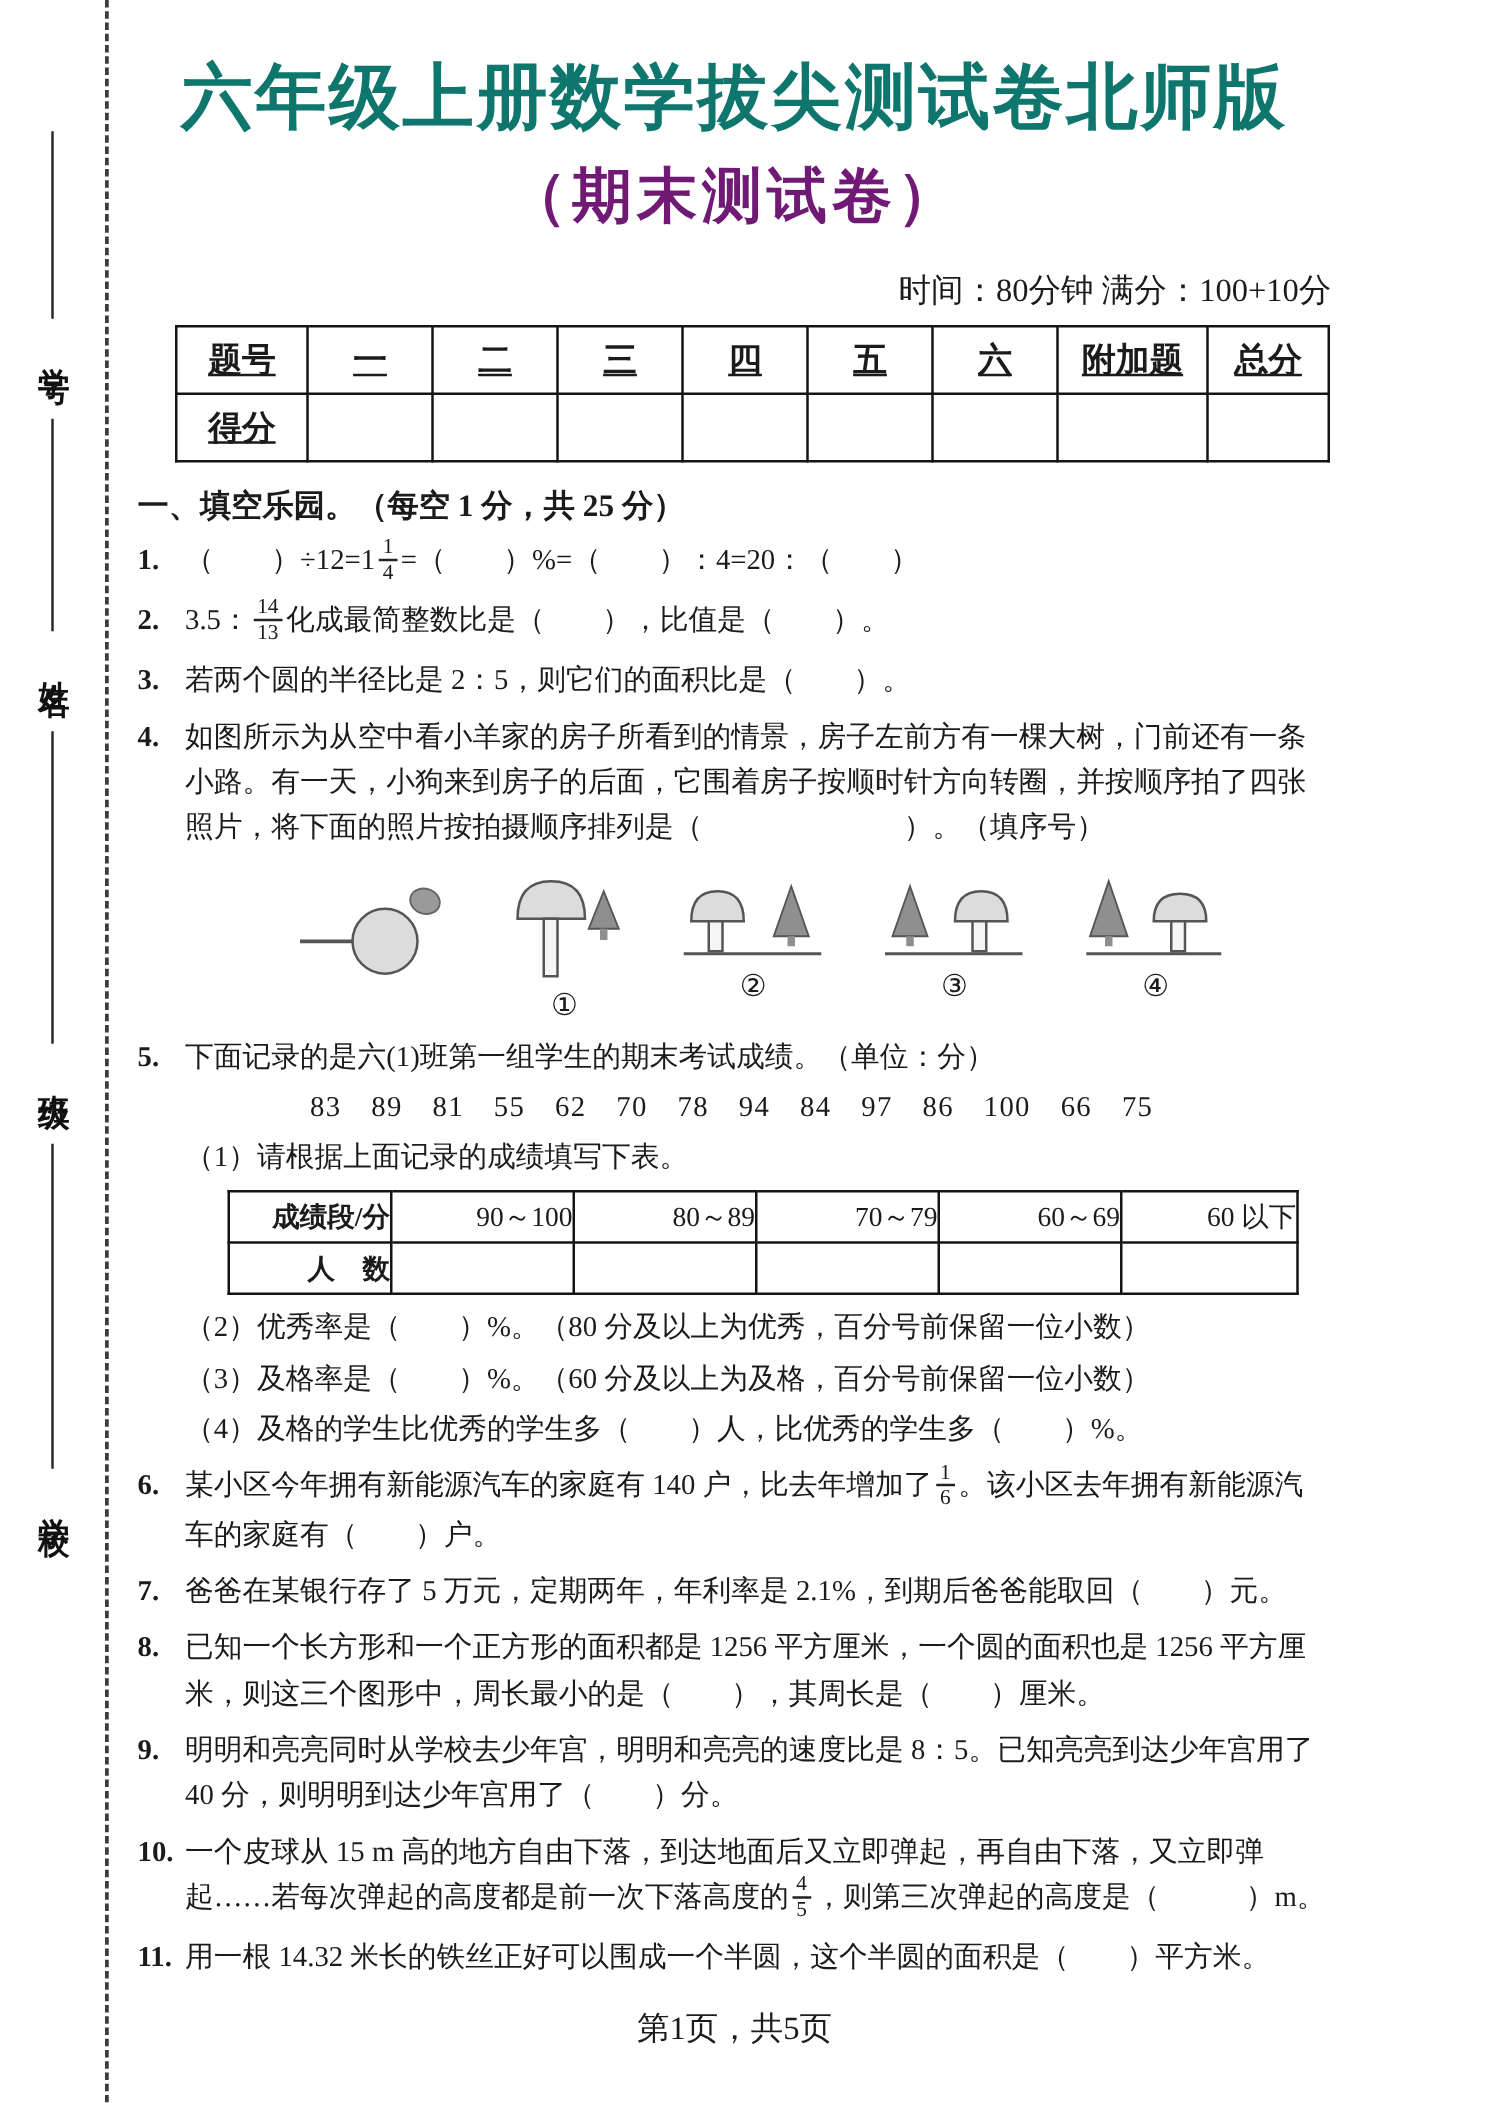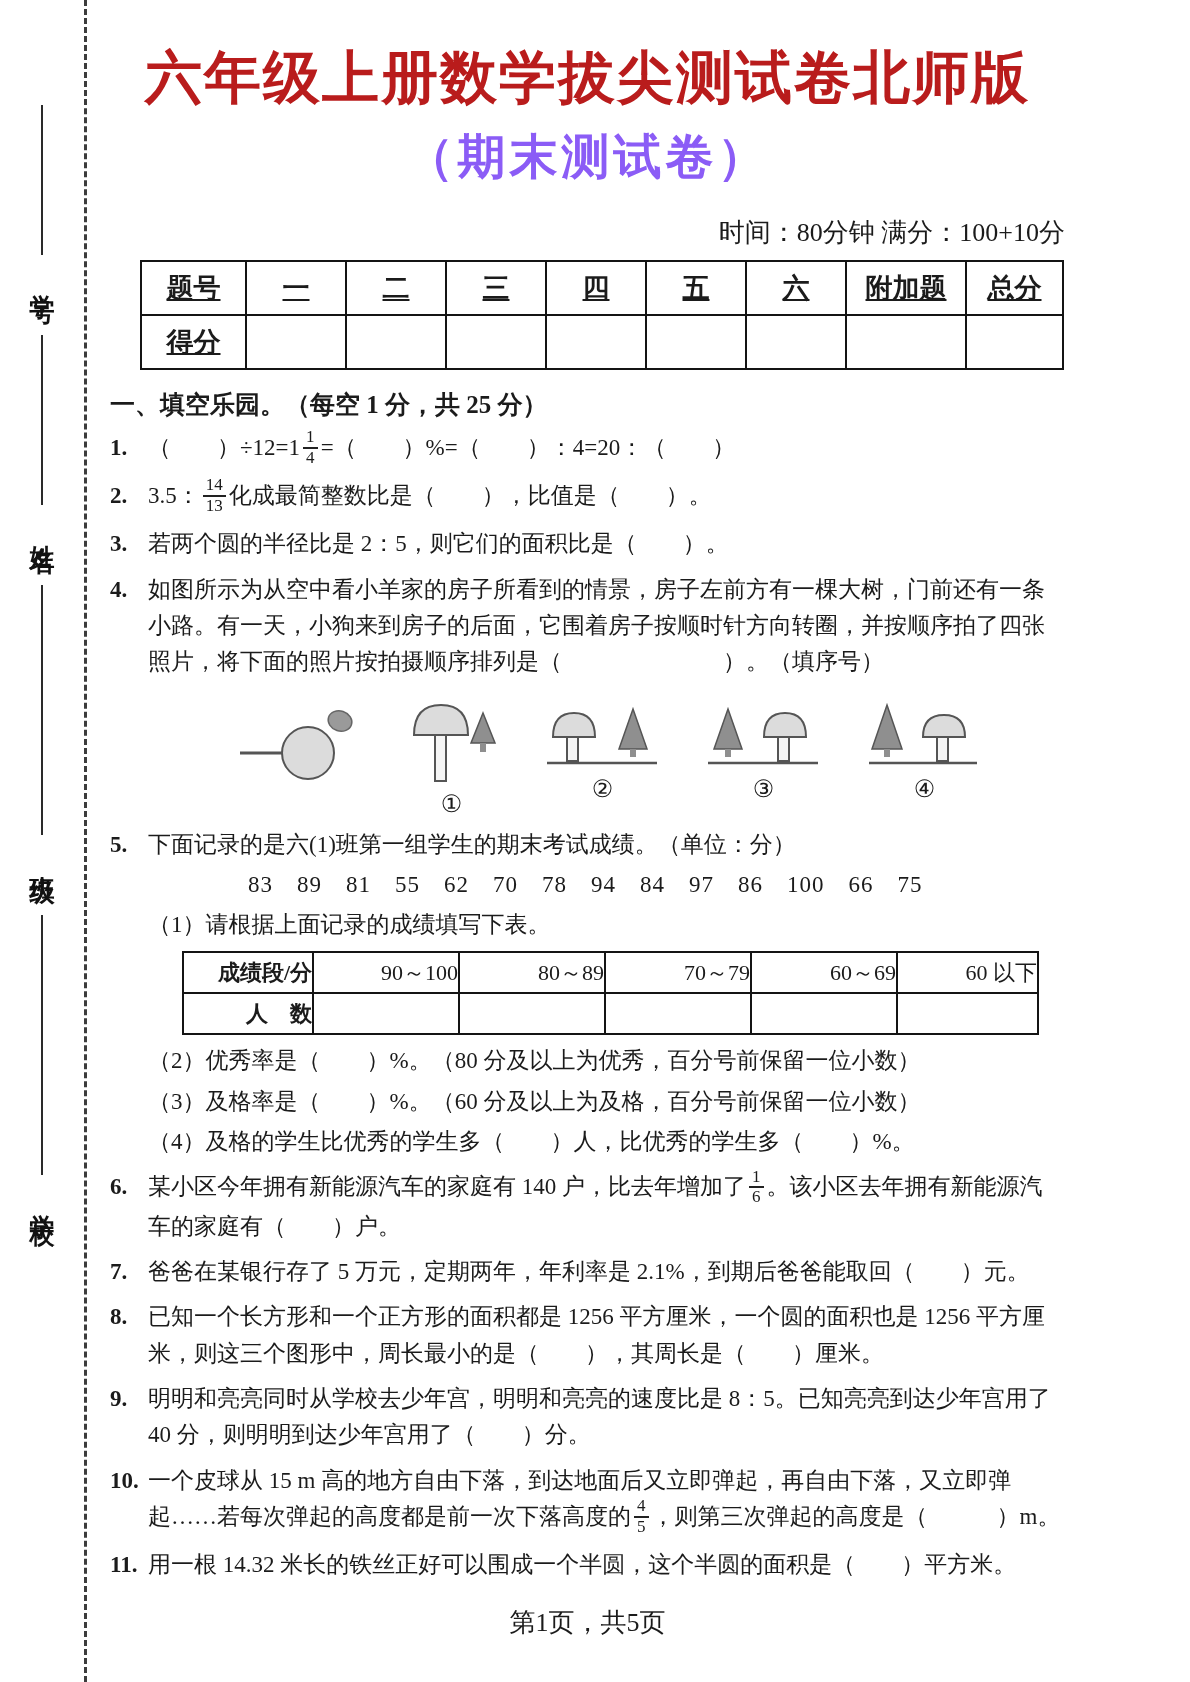--- a/index.html
+++ b/index.html
@@ -27,25 +27,25 @@
   .m-line.l4 { height:260px; }
   .m-label {
     writing-mode:vertical-rl; text-orientation:upright;
     font-size:25px; font-weight:bold; letter-spacing:5px;
     margin:20px 0; color:#111;
   }
   
   .content { position:absolute; left:110px; top:0; width:955px; }
   .title {
     margin-top:40px; text-align:center;
-    font-size:57px; font-weight:bold; letter-spacing:2px; color:#b91c1c;
+    font-size:57px; font-weight:bold; letter-spacing:2px; color:#0f766e;
   }
   .subtitle {
     margin-top:8px; text-align:center;
-    font-size:48px; font-weight:bold; letter-spacing:4px; color:#8b5cf6;
+    font-size:48px; font-weight:bold; letter-spacing:4px; color:#701a75;
   }
   .meta { margin-top:26px; text-align:right; font-size:26px; }
   
   table { border-collapse:collapse; table-layout:fixed; }
   .score-table { margin:10px 0 0 30px; width:922px; }
   .score-table td {
     border:2.5px solid #141414; height:54px;
     text-align:center; vertical-align:middle;
     font-size:27px; font-weight:bold;text-decoration:underline;
   }

